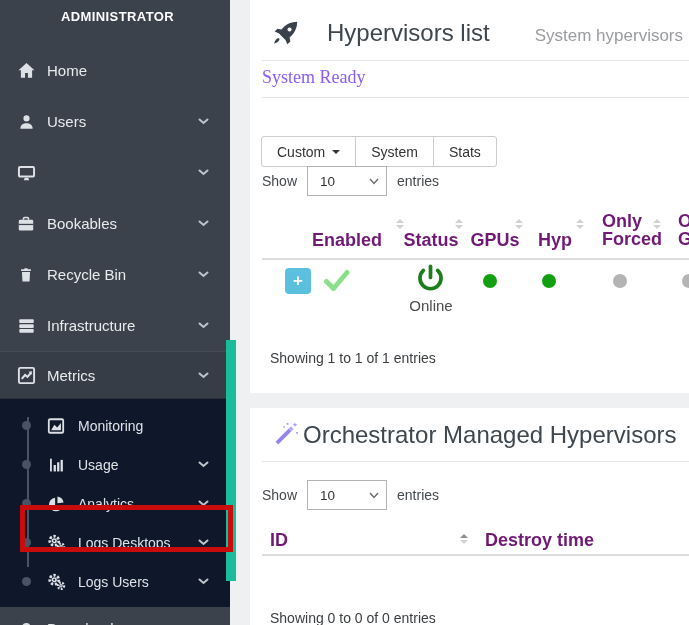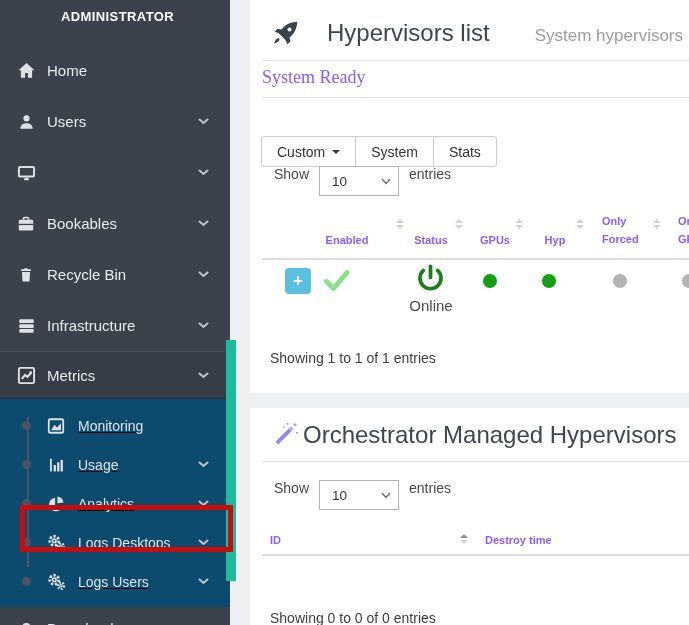--- a/index.html
+++ b/index.html
@@ -24,21 +24,21 @@
   }
   .srow .ic{width:24px;display:flex;justify-content:center;flex:none;}
   .srow .lbl{margin-left:9px;flex:1;}
   .nav-main{margin-top:21px;}
   .metrics-row{
     height:46px;background:#373d46;
     border-top:1px solid rgba(255,255,255,.07);
     border-bottom:1px solid rgba(0,0,0,.18);
   }
   .submenu{
-    position:relative;background:#0c4a6e;padding:7px 0 6px 0;text-decoration:underline;
+    position:relative;background:#0f172a;padding:7px 0 6px 0;
   }
   .tree-line{position:absolute;left:27px;top:18px;width:2px;height:150px;background:#4a5363;}
   .sub-row{
     position:relative;height:39px;display:flex;align-items:center;
     padding:0 21px 0 45px;cursor:pointer;color:#dfe3e8;font-size:14px;
   }
   .sub-row .dot{
     position:absolute;left:22px;top:50%;margin-top:-4.5px;width:9px;height:9px;
     border-radius:50%;background:#4a5363;
   }
@@ -73,31 +73,31 @@
     display:flex;align-items:center;margin-left:-1px;
   }
   .btn:first-child{border-radius:3px 0 0 3px;margin-left:0;}
   .btn:last-child{border-radius:0 3px 3px 0;}
   .caret{
     display:inline-block;width:0;height:0;margin-left:7px;
     border-left:4px solid transparent;border-right:4px solid transparent;
     border-top:4px solid #333;
   }
   
-  .pager{position:absolute;display:flex;align-items:flex-start;font-size:14px;color:#44494e;margin-left:12px;}
+  .pager{position:absolute;display:flex;align-items:center;font-size:14px;color:#44494e;}
   .pager1{left:12px;top:166px;height:30px;}
   .pager2{left:12px;top:72px;height:30px;}
   .fselect{
     width:80px;height:30px;box-sizing:border-box;border:1px solid #b3b3b3;background:#fff;
     margin:0 10px;display:flex;align-items:center;position:relative;cursor:pointer;
   }
   .fselect .val{margin-left:12px;font-size:13.5px;color:#333;}
   .fselect svg{position:absolute;right:7px;top:11px;}
   
-  .th{position:absolute;font-size:11px;font-weight:bold;color:#8b5cf6;line-height:18px;cursor:pointer;}
+  .th{position:absolute;font-size:18px;font-weight:bold;color:#701a75;line-height:18px;cursor:pointer;}
   .th.ctr{transform:translateX(-50%);}
   .sort{position:absolute;width:8px;cursor:pointer;}
   .sort i{display:block;width:0;height:0;border-left:4px solid transparent;border-right:4px solid transparent;}
   .sort .up{border-bottom:4px solid #d2d2d2;margin-bottom:2px;}
   .sort .dn{border-top:4px solid #d2d2d2;}
   .sort.asc .up{border-bottom-color:#8f8f8f;}
   .thead-border{position:absolute;left:12px;width:700px;height:2px;background:#dcdcdc;}
   .plus-btn{
     position:absolute;left:35px;top:268px;width:26px;height:26px;border:none;
     background:#5bc0de;border-radius:4px;color:#fff;font-size:17px;font-weight:bold;

